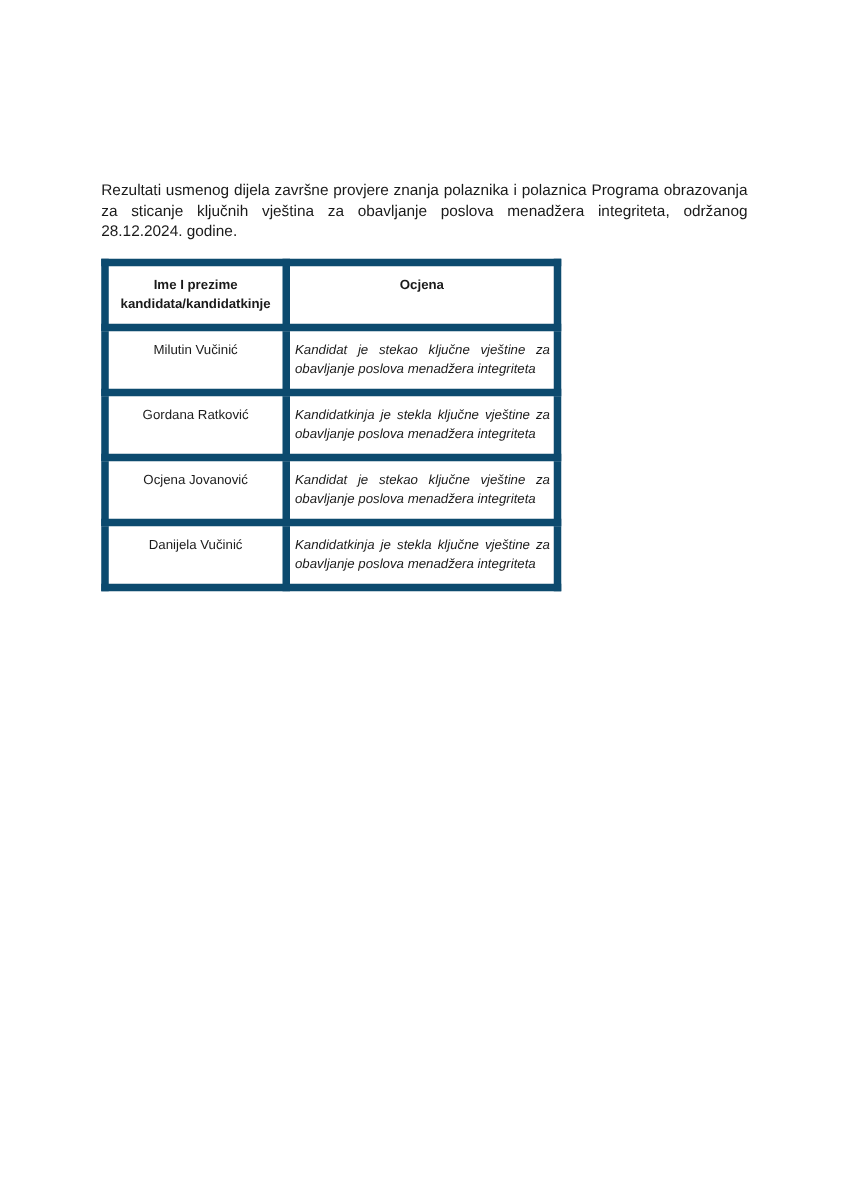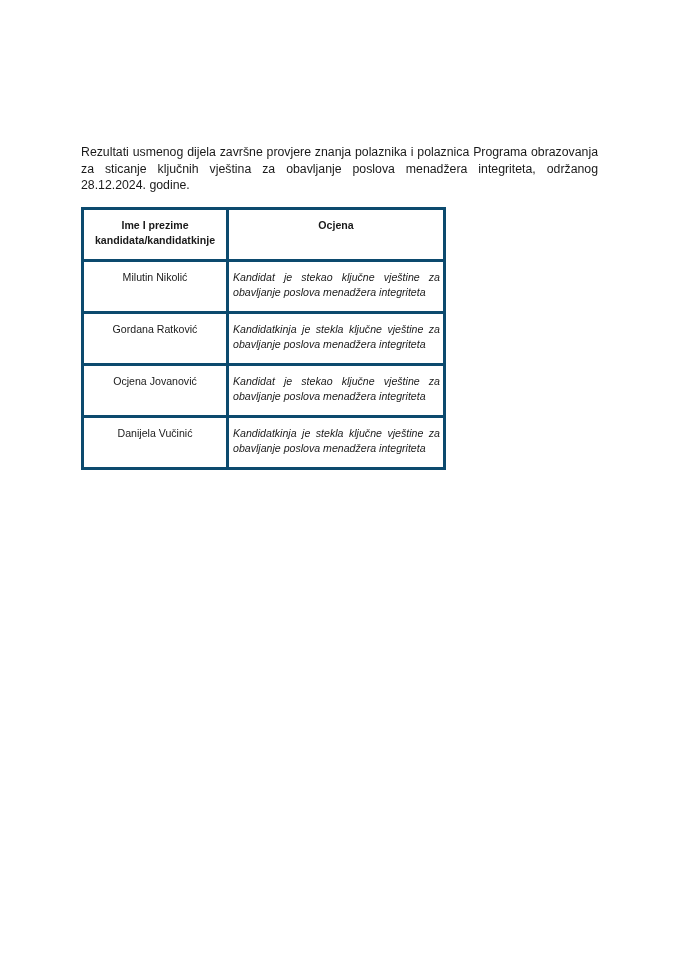--- a/index.html
+++ b/index.html
@@ -2,40 +2,40 @@
 <html><head>
 <meta charset="utf-8">
 <style>
   html, body { margin:0; padding:0; background:#ffffff; }
   body { width:679px; height:960px; position:relative; overflow:hidden;
          font-family:"Liberation Sans", sans-serif; color:#1a1a1a; }
   .intro { position:absolute; left:81px; top:132px; width:517px;
            font-size:12.3px; line-height:16.5px; text-align:justify; }
   table.results { position:absolute; left:81px; top:207px; border-collapse:collapse;
                   font-size:10.6px; }
-  table.results td, table.results th { border:3px solid #0c4a6e; vertical-align:top; }
+  table.results td, table.results th { border:6px solid #0c4a6e; vertical-align:top; }
   .col-name { width:145px; text-align:center; }
   .col-grade { width:217px; }
   th { height:52px; padding:8px 4px 0 4px; box-sizing:border-box; font-weight:bold; line-height:15px; }
   td { height:52px; box-sizing:border-box; padding:8px 4px 0 4px; line-height:15px; }
   td.grade { text-align:justify; text-align-last:left; padding-left:4px; padding-right:3px;font-style:italic; }
 </style>
 </head>
 <body>
 
 <p class="intro">Rezultati usmenog dijela završne provjere znanja polaznika i polaznica Programa obrazovanja za sticanje ključnih vještina za obavljanje poslova menadžera integriteta, održanog 28.12.2024. godine.</p>
 
 <table class="results">
   <tbody>
       <tr>
     <th class="col-name">Ime I prezime kandidata/kandidatkinje</th>
     <th class="col-grade" style="text-align:center;">Ocjena</th>
   </tr>
   <tr>
-    <td class="col-name">Milutin Nikolić</td>
+    <td class="col-name">Milutin Vučinić</td>
     <td class="col-grade grade">Kandidat je stekao ključne vještine za obavljanje poslova menadžera integriteta</td>
   </tr>
   <tr>
     <td class="col-name">Gordana Ratković</td>
     <td class="col-grade grade">Kandidatkinja je stekla ključne vještine za obavljanje poslova menadžera integriteta</td>
   </tr>
   <tr>
     <td class="col-name">Ocjena Jovanović</td>
     <td class="col-grade grade">Kandidat je stekao ključne vještine za obavljanje poslova menadžera integriteta</td>
   </tr>

